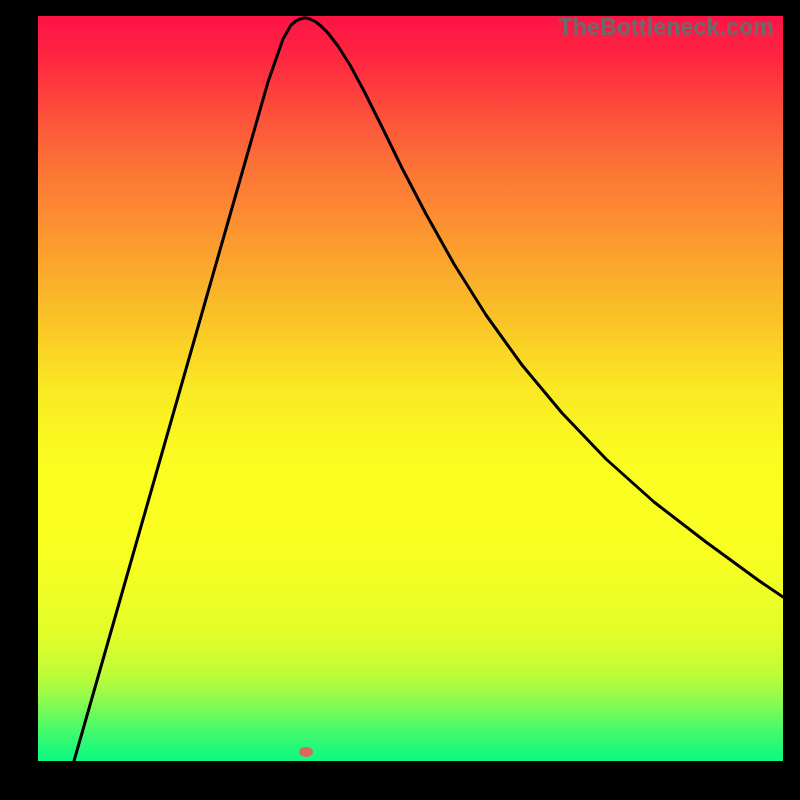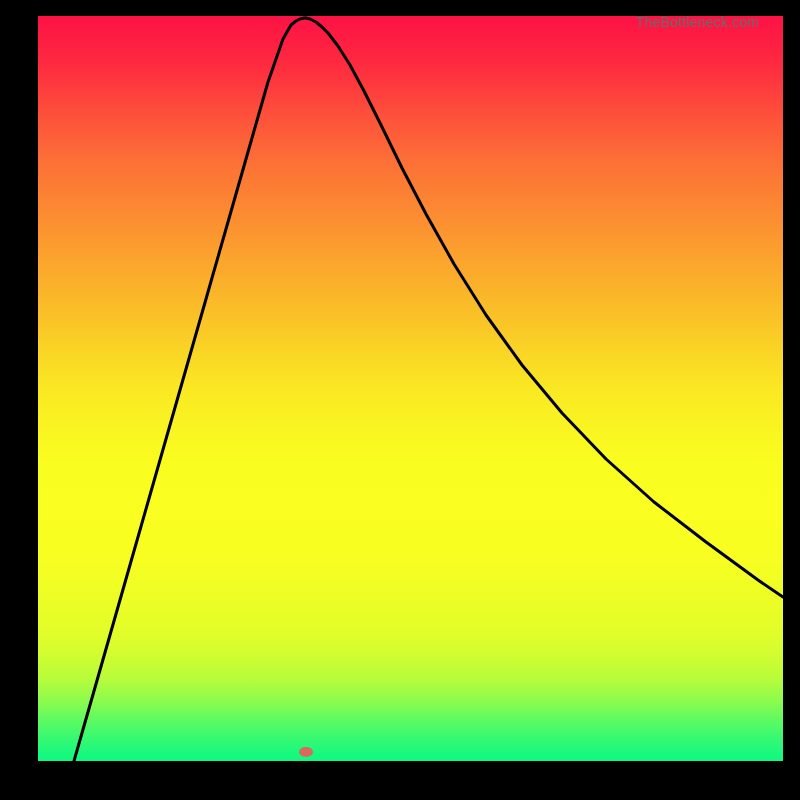--- a/index.html
+++ b/index.html
@@ -50,24 +50,24 @@
   .plot-area svg {
     position: absolute;
     left: 0;
     top: 0;
     width: 100%;
     height: 100%;
   }
   .watermark {
     position: absolute;
     top: -2px;
-    right: 24px;
+    right: 9px;
     color: #6b6b6b;
-    font-size: 14px;
-    font-weight: 400;
+    font-size: 23px;
+    font-weight: 700;
     letter-spacing: 0.2px;
     user-select: none;
   }
 </style>
 </head>
 <body>
 
 <div class="frame">
   <div class="plot-area">
     <div class="watermark">TheBottleneck.com</div>

